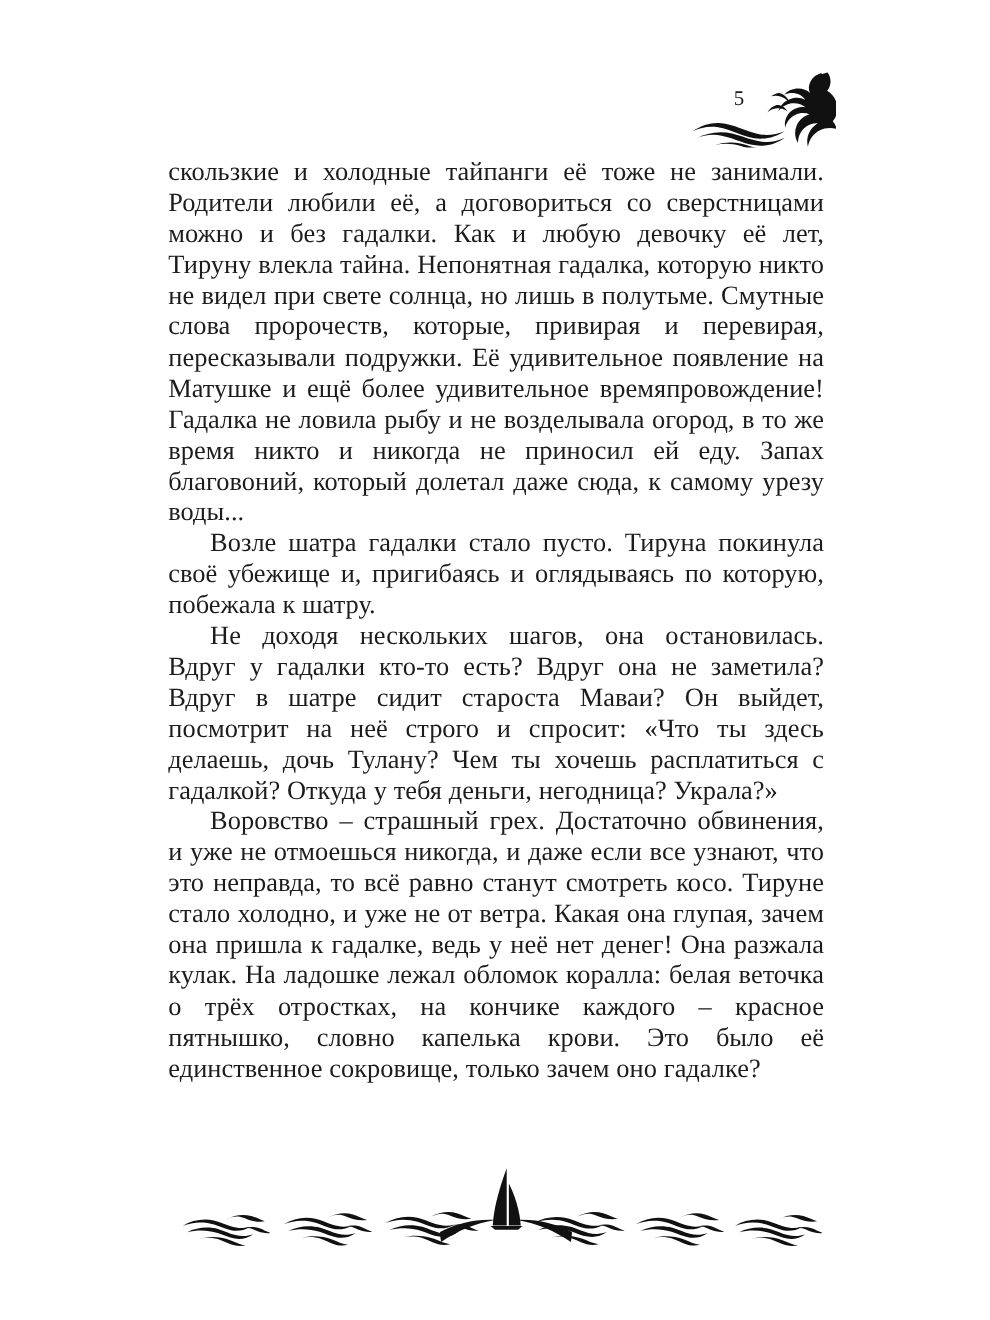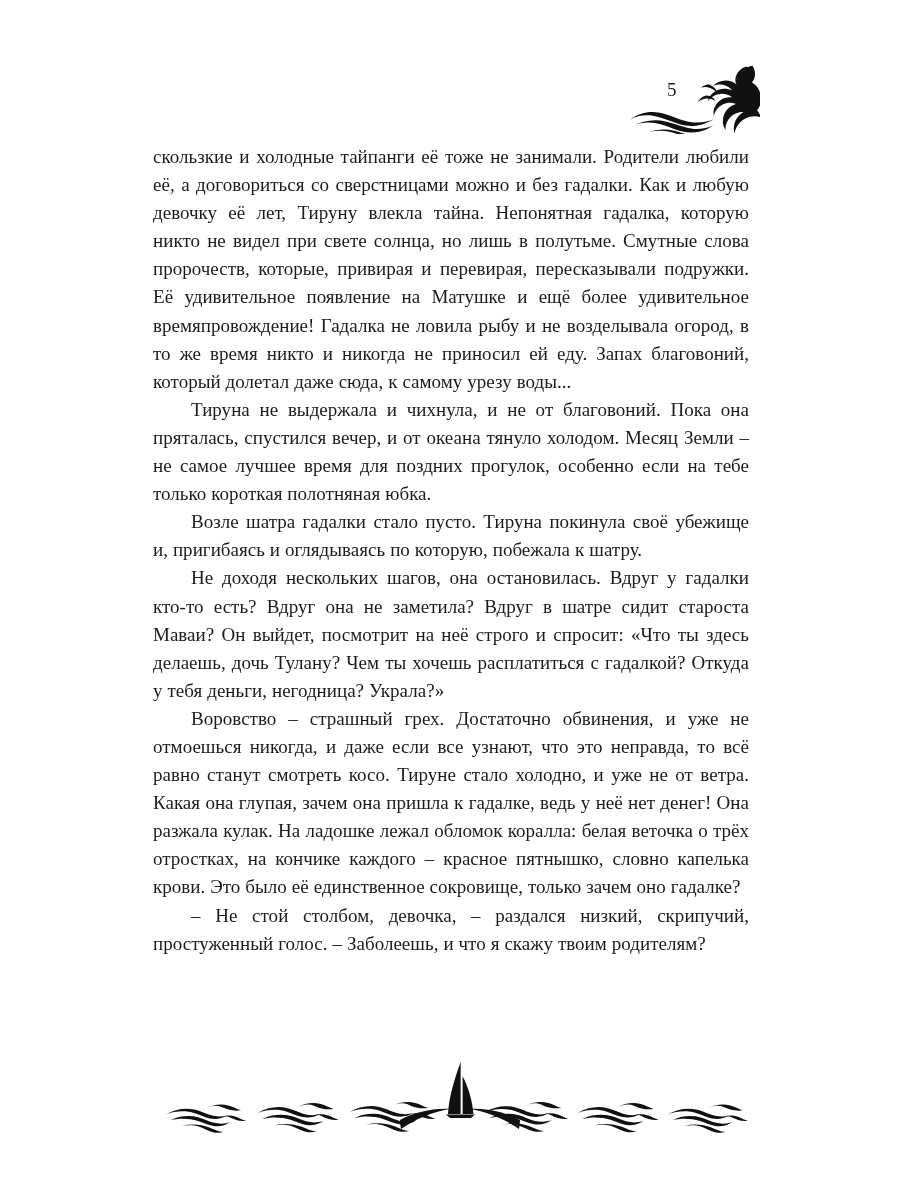--- a/index.html
+++ b/index.html
@@ -60,21 +60,21 @@
 
   
   .text-block {
     position: absolute;
     left: 153px;
     top: 143px;
     width: 596px;
   }
   .para {
     margin: 0;
-    font-size: 19px;
+    font-size: 24px;
     line-height: 28.1px;
     text-align: justify;
     text-justify: inter-word;
     text-indent: 0;
     hyphens: manual;
     -webkit-hyphens: manual;
     color: #1c1c1c;
     letter-spacing: 0.02px;
     word-spacing: 0.2px;
   }
@@ -127,25 +127,23 @@
           <path d="M22.0 69.8c7.8-1.8 15.9-1.4 23.5.9 5.0 1.5 9.8 3.6 15.0 4.3 5.3.7 10.6-.3 15.2-2.9-5.2 1.5-10.6 1.6-15.8.4-5.0-1.1-9.7-3.1-14.7-4.1-7.6-1.5-15.5-1.1-23.2 1.4z"></path>
         </g>
       </svg>
     </div>
 
     <div class="folio">5</div>
   </div>
 
   <div class="text-block">
     <p class="para">скользкие и холодные тайпанги её тоже не занимали. Родители любили её, а договориться со сверстницами можно и без гадалки. Как и любую девочку её лет, Тируну влекла тайна. Непонятная гадалка, которую никто не видел при свете солнца, но лишь в полутьме. Смутные слова пророчеств, которые, привирая и перевирая, пересказывали подружки. Её удивительное появление на Матушке и ещё более удивительное времяпровождение! Гадалка не ловила рыбу и не возделывала огород, в то же время никто и никогда не приносил ей еду. Запах благовоний, который долетал даже сюда, к самому урезу воды...</p>
-    <p class="para indent">Тируна не выдержала и чихнула, и не от благовоний. Пока она пряталась, спустился вечер, и от океана тянуло холодом. Месяц Земли – не самое лучшее время для поздних прогулок, особенно если на тебе только короткая полотняная юбка.</p>
     <p class="para indent">Возле шатра гадалки стало пусто. Тируна покинула своё убежище и, пригибаясь и оглядываясь по которую, побежала к шатру.</p>
     <p class="para indent">Не доходя нескольких шагов, она остановилась. Вдруг у гадалки кто-то есть? Вдруг она не заметила? Вдруг в шатре сидит староста Маваи? Он выйдет, посмотрит на неё строго и спросит: «Что ты здесь делаешь, дочь Тулану? Чем ты хочешь расплатиться с гадалкой? Откуда у тебя деньги, негодница? Украла?»</p>
     <p class="para indent">Воровство – страшный грех. Достаточно обвинения, и уже не отмоешься никогда, и даже если все узнают, что это неправда, то всё равно станут смотреть косо. Тируне стало холодно, и уже не от ветра. Какая она глупая, зачем она пришла к гадалке, ведь у неё нет денег! Она разжала кулак. На ладошке лежал обломок коралла: белая веточка о трёх отростках, на кончике каждого – красное пятнышко, словно капелька крови. Это было её единственное сокровище, только зачем оно гадалке?</p>
-    <p class="para indent">– Не стой столбом, девочка, – раздался низкий, скрипучий, простуженный голос. – Заболеешь, и что я скажу твоим родителям?</p>
   </div>
 
   <div class="page-footer">
     <div class="footer-ornament">
       <svg viewBox="0 0 600 80" xmlns="http://www.w3.org/2000/svg" aria-hidden="true">
         <g fill="#111111">
 
           <path d="M300.6 4.0 L300.6 56.0 L288.0 56.0 C288.6 43.0 292.4 26.5 300.6 4.0 Z"></path>
 
           <path d="M302.6 18.0 C308.6 30.0 312.4 43.0 313.4 56.0 L302.6 56.0 Z"></path>

